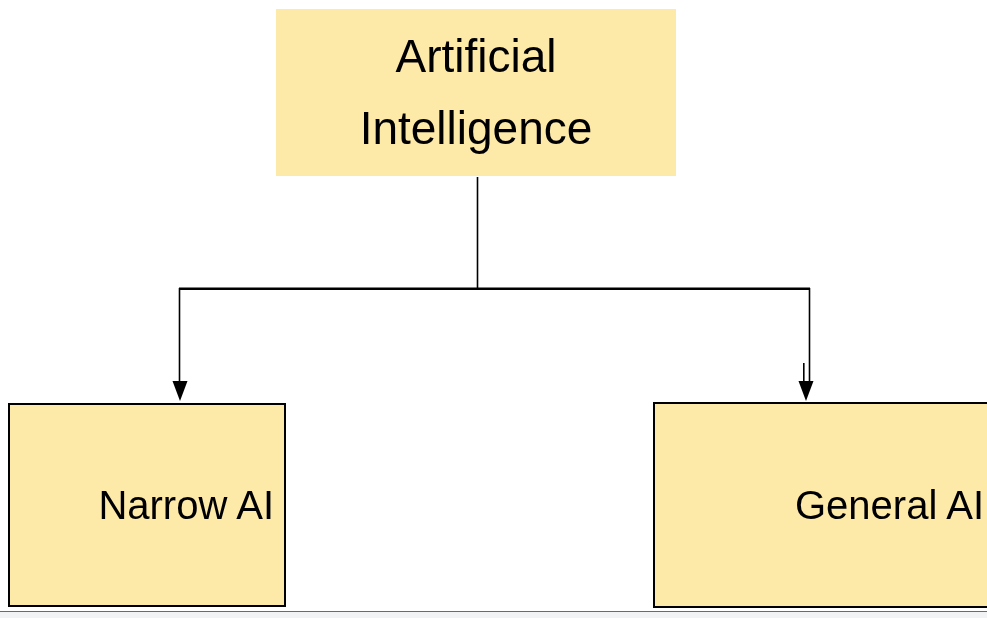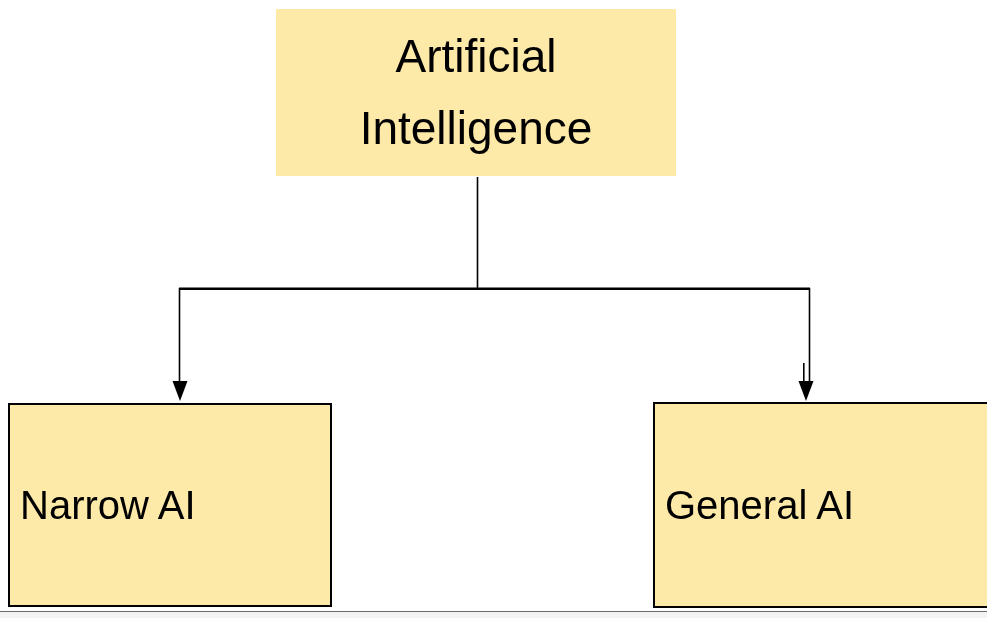--- a/index.html
+++ b/index.html
@@ -14,41 +14,41 @@
     background: #ffffff;
     overflow: hidden;
     font-family: "Liberation Sans", "DejaVu Sans", sans-serif;
   }
   .node {
     position: absolute;
     background: #FDE9A8;
     color: #000000;
     display: flex;
     align-items: center;
-    justify-content: flex-start;
+    justify-content: flex-end;
     text-align: center;
     box-sizing: border-box;
   }
   .node-root {
     left: 276px;
     top: 9px;
     width: 400px;
     height: 167px;
     font-size: 46px;
     line-height: 1.55;
     border: none;
   }
   .node-child {
     font-size: 40px;
     border: 2px solid #000000;
   }
   .node-narrow {
     left: 8px;
     top: 403px;
-    width: 324px;
+    width: 278px;
     height: 204px;
   }
   .node-general {
     left: 637px;
     top: 402px;
     width: 343px;
     height: 206px;
     margin-left: 16px;
   }
   .node-label {

